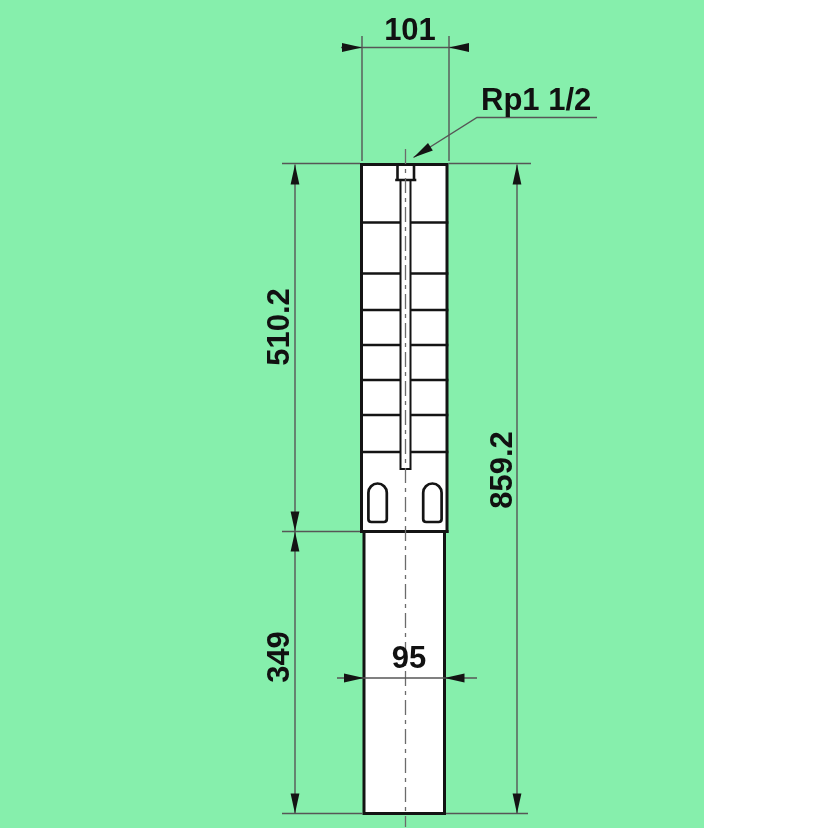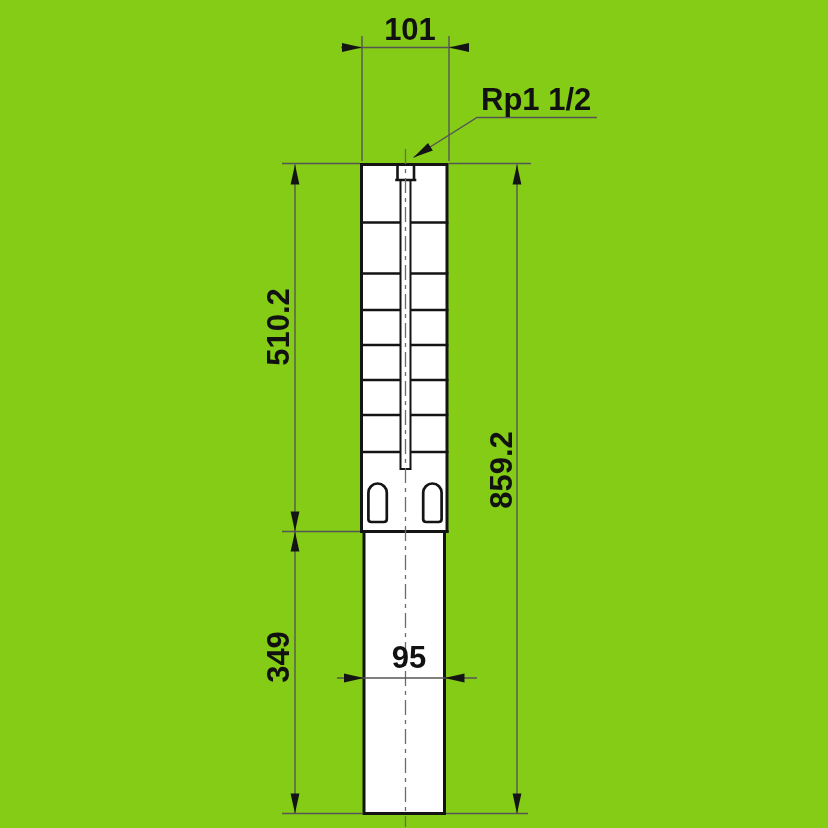--- a/index.html
+++ b/index.html
@@ -6,23 +6,23 @@
     margin: 0;
     padding: 0;
     background: #ffffff;
     width: 828px;
     height: 828px;
     overflow: hidden;
     font-family: "Liberation Sans", sans-serif;
   }
   .stage {
     position: relative;
-    width: 828px;
+    width: 704px;
     height: 828px;
-    background: #84cc16;
+    background: #86efac;
   }
   svg { display: block; }
   text {
     font-family: "Liberation Sans", "DejaVu Sans", sans-serif;
     font-weight: bold;
     font-size: 31px;
   }
 </style>
 </head>
 <body>

